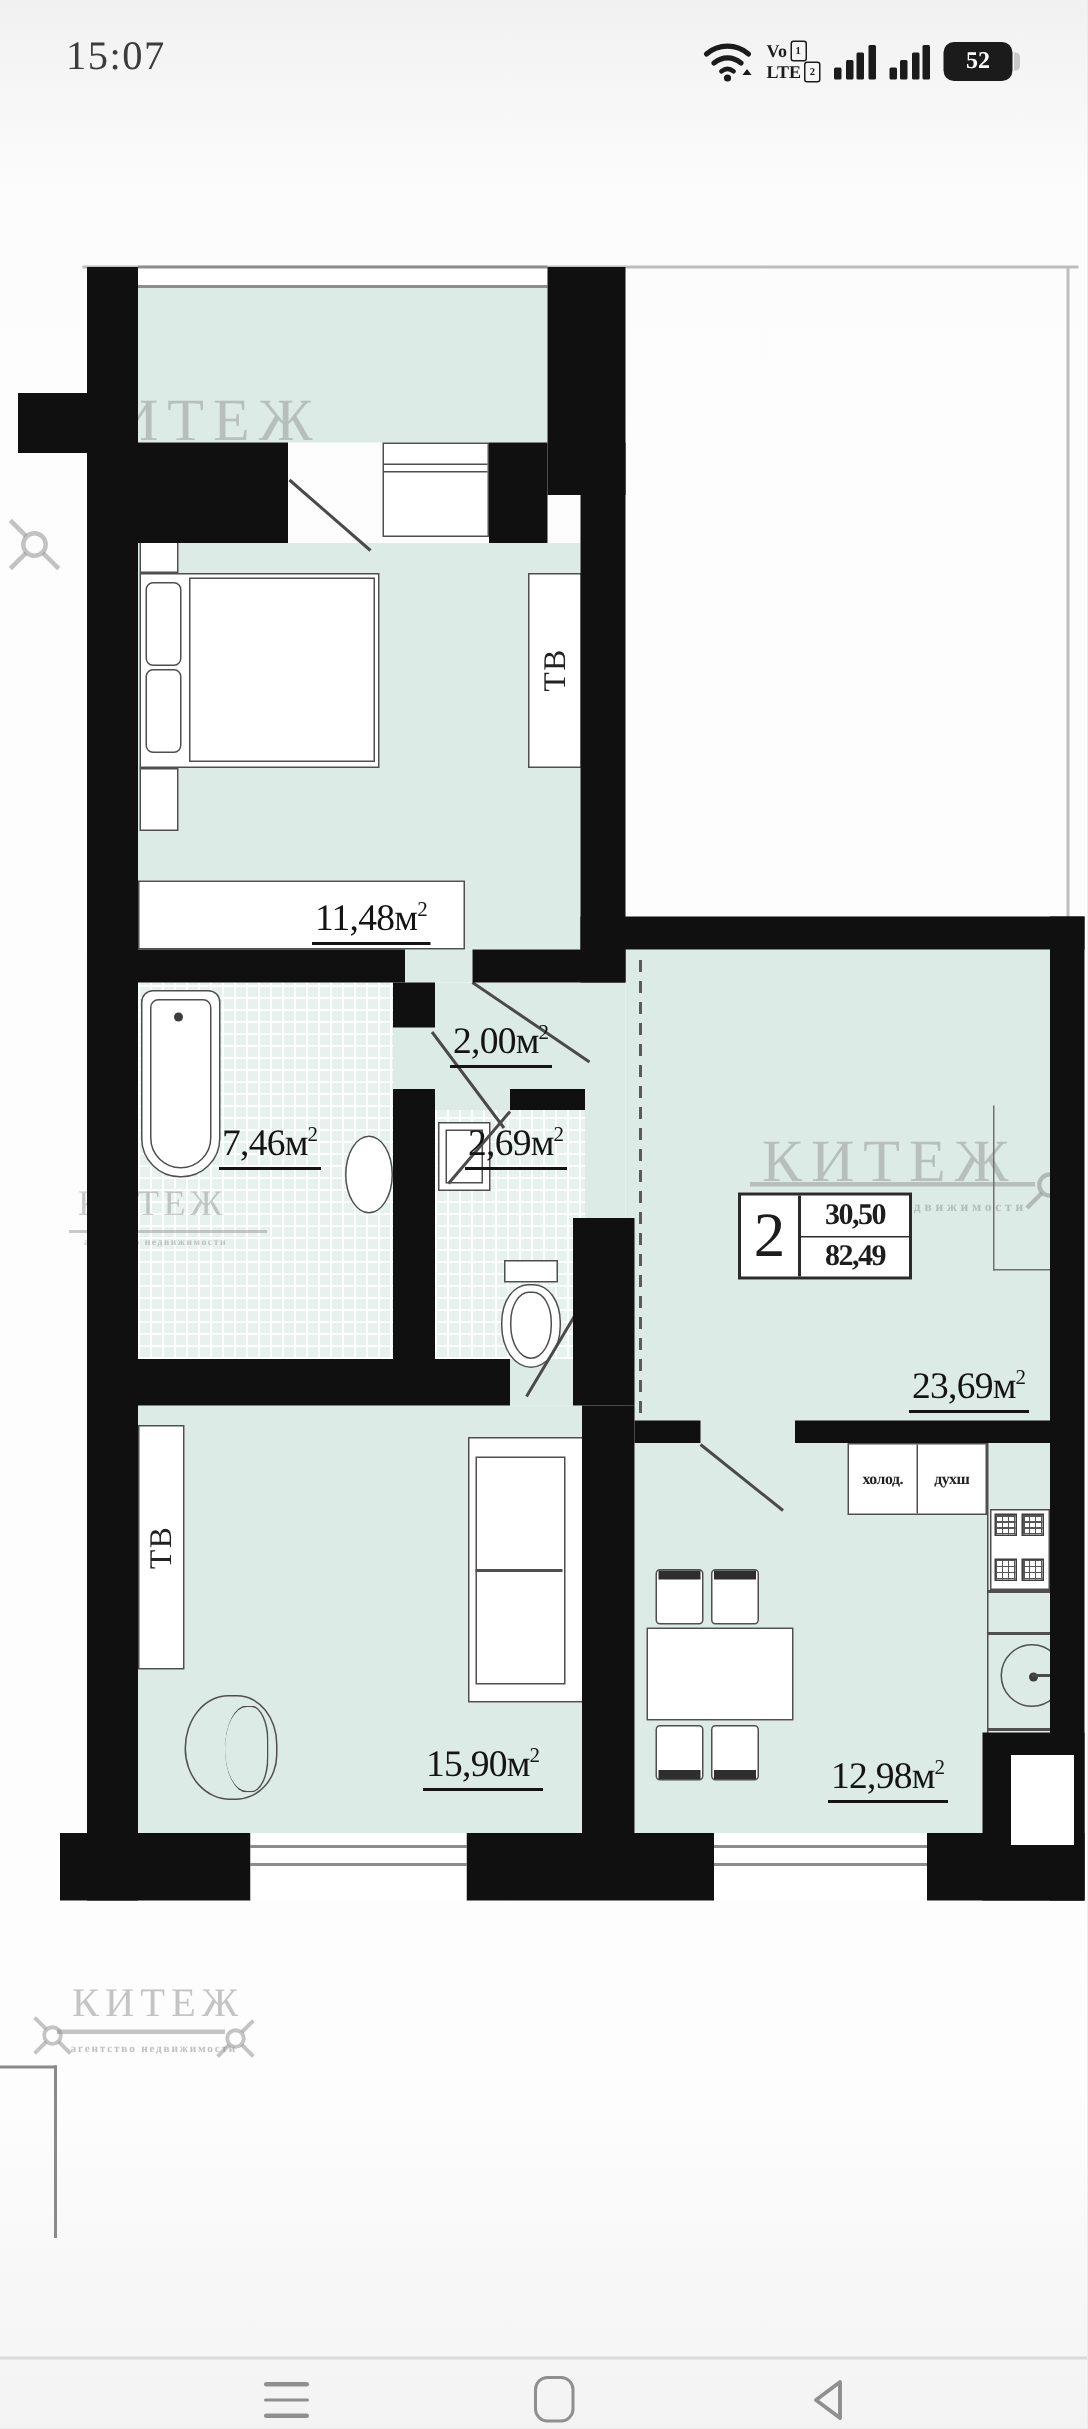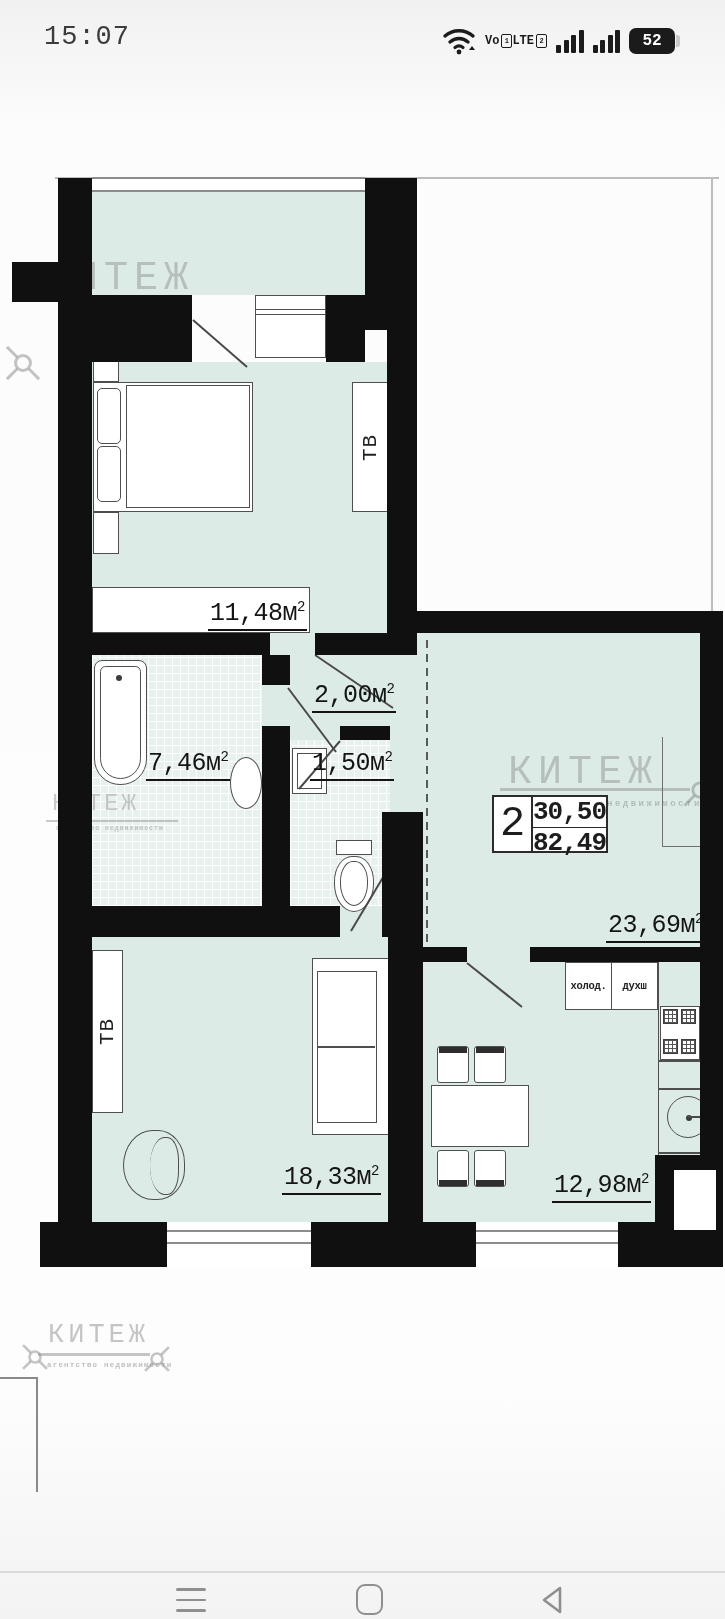--- a/index.html
+++ b/index.html
@@ -1,23 +1,23 @@
 <!DOCTYPE html>
 <html><head>
 <meta charset="utf-8">
 <style>
   html,body{margin:0;padding:0;background:#e8e8e8;}
   #screen{position:relative;width:725px;height:1619px;margin:0 auto;overflow:hidden;
           background:linear-gradient(#f1f1f1 0%,#fcfcfc 8%,#fdfdfd 86%,#f3f3f3 100%);
-          font-family:Liberation Mono, monospace;}
+          font-family:Liberation Serif, serif;}
   .abs{position:absolute;}
   
   .time{position:absolute;left:44px;top:22px;font-size:27px;font-weight:500;color:#3c3c3c;letter-spacing:1px;}
   .sb-icons{position:absolute;right:50px;top:24px;display:flex;align-items:center;gap:9px;height:34px;}
-  .volte{display:flex;justify-content:center;line-height:12px;color:#1b1b1b;font-weight:700;font-size:12px;}
+  .volte{display:flex;flex-direction:column;justify-content:center;line-height:12px;color:#1b1b1b;font-weight:700;font-size:12px;}
   .volte .row{display:flex;align-items:center;gap:2px;}
   .simbox{display:inline-block;width:9px;height:12px;border:1.6px solid #1b1b1b;border-radius:2px;font-size:7px;font-weight:700;
           line-height:12px;text-align:center;color:#1b1b1b;}
   .bars{display:flex;align-items:flex-end;gap:2.5px;height:24px;}
   .bars i{display:block;width:5px;background:#1b1b1b;border-radius:1px;}
   .battery{position:relative;width:46px;height:26px;background:#1b1b1b;border-radius:7px;color:#fff;
            font-size:16px;font-weight:700;text-align:center;line-height:26px;}
   .battery:after{content:"";position:absolute;right:-5px;top:7px;width:4px;height:12px;background:#c9c9c9;border-radius:0 3px 3px 0;}
   
   .room{position:absolute;background:#dcebe6;z-index:1;}
@@ -33,21 +33,21 @@
   .area-label{position:absolute;z-index:7;font-size:25px;font-weight:500;color:#141414;letter-spacing:-0.5px;
               border-bottom:2.2px solid #141414;padding:0 2px 3px 2px;line-height:1;white-space:nowrap;}
   .area-label sup{font-size:14px;}
   .vtext{display:flex;align-items:center;justify-content:center;writing-mode:vertical-rl;transform:rotate(180deg);
          font-size:21px;font-weight:500;color:#222;letter-spacing:1px;}
   .info-box{position:absolute;left:492px;top:795px;width:116px;height:58px;background:#fff;border:2.5px solid #2b2b2b;
             display:flex;z-index:7;box-sizing:border-box;}
   .ib-left{width:38px;border-right:2px solid #2b2b2b;display:flex;align-items:center;justify-content:center;
            font-size:42px;font-weight:500;color:#1d1d1d;}
   .ib-right{flex:1;display:flex;flex-direction:column;}
-  .ib-cell{flex:1;display:flex;align-items:center;justify-content:center;font-size:26px;font-weight:600;color:#1d1d1d;letter-spacing:-1px;}
+  .ib-cell{flex:1;display:flex;align-items:center;justify-content:center;font-size:20px;font-weight:600;color:#1d1d1d;letter-spacing:-1px;}
   .ib-cell.top{border-bottom:1.8px solid #2b2b2b;}
   .kcell{flex:1;display:flex;align-items:center;justify-content:center;font-size:10.5px;font-weight:600;color:#222;letter-spacing:-0.3px;}
   .hatch{position:absolute;border:1.5px solid #3e3e3e;box-sizing:border-box;
          background-image:repeating-linear-gradient(0deg,#555 0 1px,transparent 1px 4px),
                           repeating-linear-gradient(90deg,#555 0 1px,transparent 1px 4px);}
   .chair{position:absolute;border:1.6px solid #4f4f4f;background:#fff;border-radius:3px;z-index:3;box-sizing:border-box;}
   .chair .back{position:absolute;left:1px;right:1px;height:6px;background:#2e2e2e;}
   .wm{position:absolute;z-index:2;color:rgba(125,125,125,0.40);white-space:nowrap;}
   .wm-brand{font-weight:500;}
   .wm-rule{position:absolute;z-index:2;background:rgba(125,125,125,0.40);}
@@ -250,34 +250,34 @@
     <div class="wall" style="left:700px;top:611px;width:23px;height:656px;"></div>
     <div class="wall" style="left:40px;top:1222px;width:127px;height:45px;"></div>
     <div class="wall" style="left:311px;top:1222px;width:165px;height:45px;"></div>
     <div class="wall" style="left:618px;top:1222px;width:105px;height:45px;"></div>
     <div class="wall" style="left:655px;top:1155px;width:68px;height:112px;"></div>
     <div class="abs" style="left:674px;top:1170px;width:42px;height:60px;background:#fff;z-index:7;"></div>
 
     <div class="area-label" style="left:208px;top:600px;">
       <span>11,48</span><span>м</span><sup>2</sup>
     </div>
-    <div class="area-label" style="left:312px;top:682px;">
+    <div class="area-label" style="left:300px;top:682px;">
       <span>2,00</span><span>м</span><sup>2</sup>
     </div>
     <div class="area-label" style="left:146px;top:750px;">
       <span>7,46</span><span>м</span><sup>2</sup>
     </div>
     <div class="area-label" style="left:310px;top:750px;">
-      <span>1,50</span><span>м</span><sup>2</sup>
+      <span>2,69</span><span>м</span><sup>2</sup>
     </div>
     <div class="area-label" style="left:606px;top:912px;">
       <span>23,69</span><span>м</span><sup>2</sup>
     </div>
     <div class="area-label" style="left:282px;top:1164px;">
-      <span>18,33</span><span>м</span><sup>2</sup>
+      <span>15,90</span><span>м</span><sup>2</sup>
     </div>
     <div class="area-label" style="left:552px;top:1172px;">
       <span>12,98</span><span>м</span><sup>2</sup>
     </div>
 
     <div class="info-box">
       <div class="ib-left">2</div>
       <div class="ib-right">
         <div class="ib-cell top">30,50</div>
         <div class="ib-cell">82,49</div>

